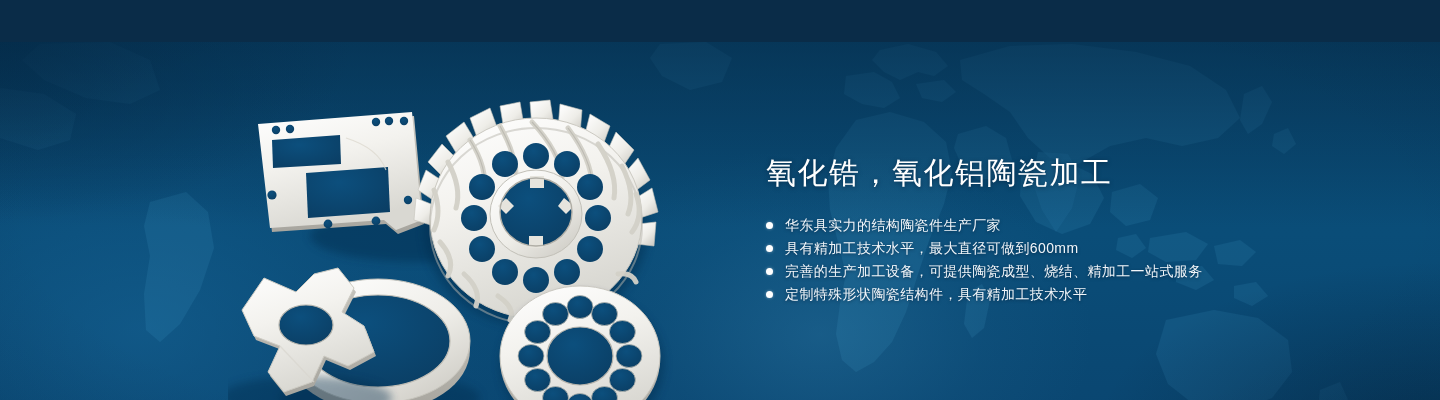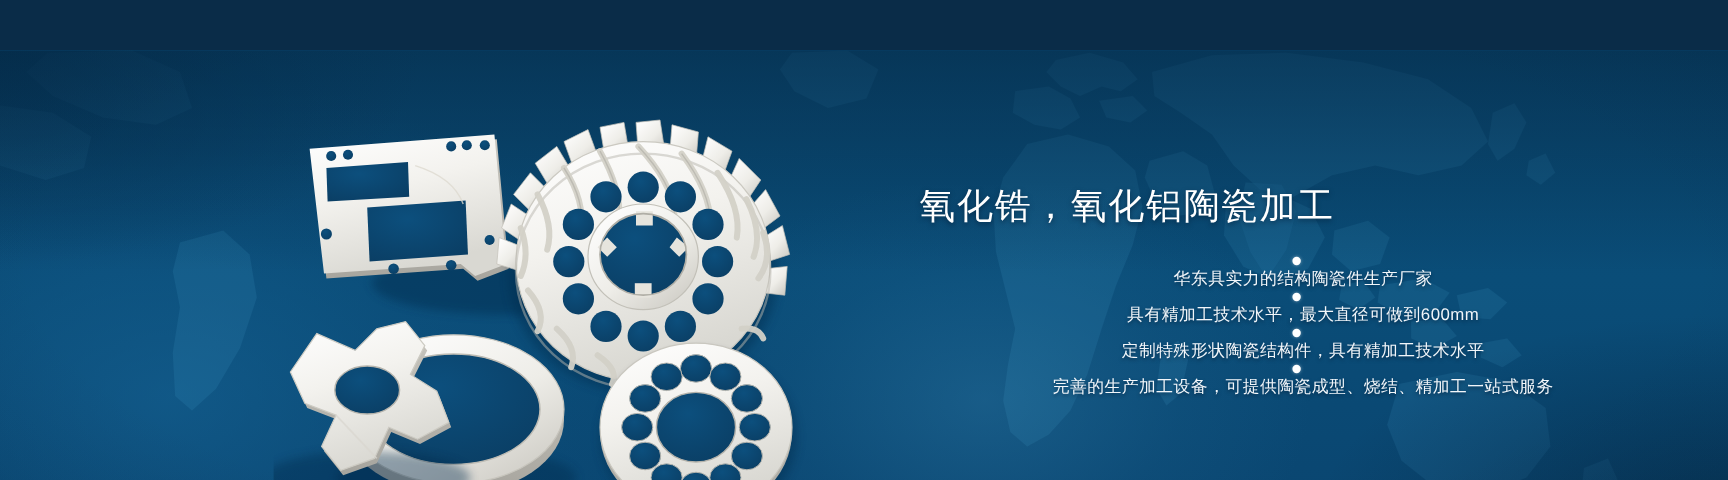--- a/index.html
+++ b/index.html
@@ -97,21 +97,20 @@
   }
   .bullets li {
     display: flex;
     align-items: center;
     color: #f2f6fa;
     font-size: 14px;
     line-height: 23px;
     letter-spacing: 0.4px;
     text-shadow: 0 1px 3px rgba(0,20,40,0.5);
     white-space: nowrap;
-    flex-direction: column;
   }
   .dot {
     width: 7px; height: 7px;
     border-radius: 50%;
     background: #ffffff;
     margin-right: 12px;
     flex: 0 0 auto;
     box-shadow: 0 0 3px rgba(255,255,255,0.45);
   }
 </style>
@@ -350,22 +349,22 @@
       <li>
         <span class="dot"></span>
         <span>华东具实力的结构陶瓷件生产厂家</span>
       </li>
       <li>
         <span class="dot"></span>
         <span>具有精加工技术水平，最大直径可做到600mm</span>
       </li>
       <li>
         <span class="dot"></span>
-        <span>定制特殊形状陶瓷结构件，具有精加工技术水平</span>
+        <span>完善的生产加工设备，可提供陶瓷成型、烧结、精加工一站式服务</span>
       </li>
       <li>
         <span class="dot"></span>
-        <span>完善的生产加工设备，可提供陶瓷成型、烧结、精加工一站式服务</span>
+        <span>定制特殊形状陶瓷结构件，具有精加工技术水平</span>
       </li>
     </ul>
   </div>
 
 </div>
 
 </body></html>

